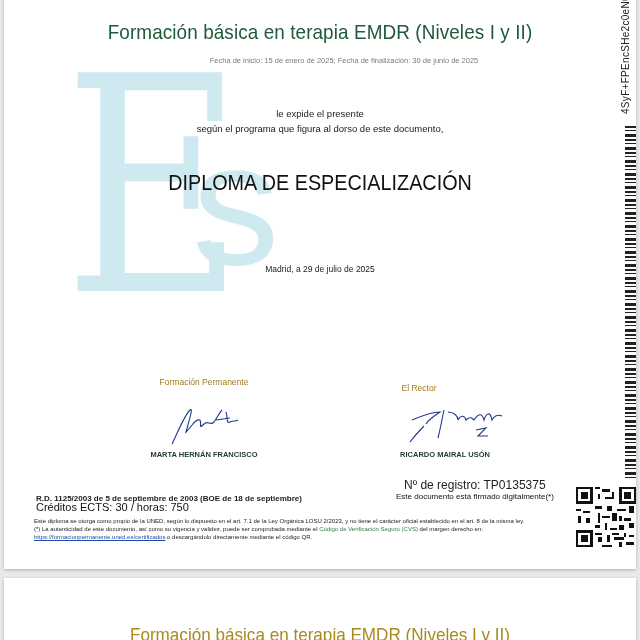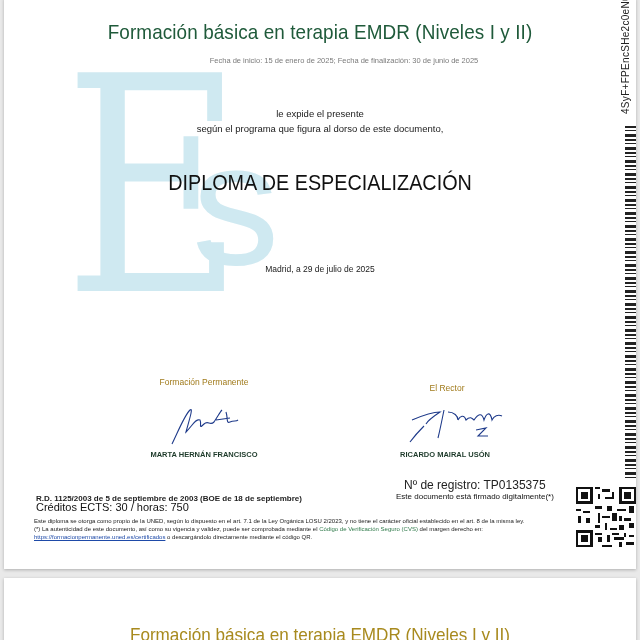--- a/index.html
+++ b/index.html
@@ -115,21 +115,21 @@
   <div class="place-date">Madrid, a 29 de julio de 2025</div>
 
   <div class="sig-role" style="left:120px;width:160px;top:378px;">
     <div>Formación Permanente</div>
   </div>
   <svg class="sig-svg" style="left:160px;top:404px;" width="80" height="46" viewBox="0 0 80 46">
     <path d="M8 42 C14 30 20 14 26 8 C30 4 24 22 22 30 C28 24 32 16 36 18 C38 22 34 28 40 22 C44 18 46 24 50 20 C54 14 56 10 58 8 M52 18 L66 16 M62 10 C64 16 62 22 66 20 C70 18 72 20 74 18" fill="none" stroke="#1e3a8a" stroke-width="1.1"></path>
   </svg>
   <div class="sig-name" style="left:120px;width:160px;top:452px;">MARTA HERNÁN FRANCISCO</div>
 
-  <div class="sig-role" style="left:388px;width:110px;top:384px;">El Rector</div>
+  <div class="sig-role" style="left:360px;width:110px;top:384px;">El Rector</div>
   <svg class="sig-svg" style="left:402px;top:408px;" width="110" height="42" viewBox="0 0 110 42">
     <path d="M6 14 C20 8 30 6 34 6 C28 10 22 14 20 18 M4 36 C10 28 16 22 18 20 M38 4 C36 14 34 24 32 32 M42 6 C48 6 52 10 52 14 C54 10 58 8 60 14 C64 10 66 12 68 14 C72 8 76 6 78 14 C80 8 84 4 86 14 C88 10 92 8 96 10 M70 24 L80 22 L72 30 L82 30" fill="none" stroke="#1e3a8a" stroke-width="1.1"></path>
   </svg>
   <div class="sig-name" style="left:376px;width:130px;top:452px;">RICARDO MAIRAL USÓN</div>
 
   <div class="credits">Créditos ECTS: 30 / horas: 750</div>
   <div class="rd">R.D. 1125/2003 de 5 de septiembre de 2003 (BOE de 18 de septiembre)</div>
   <div class="reg">Nº de registro: TP0135375</div>
   <div class="signed">Este documento está firmado digitalmente(*)</div>
 

